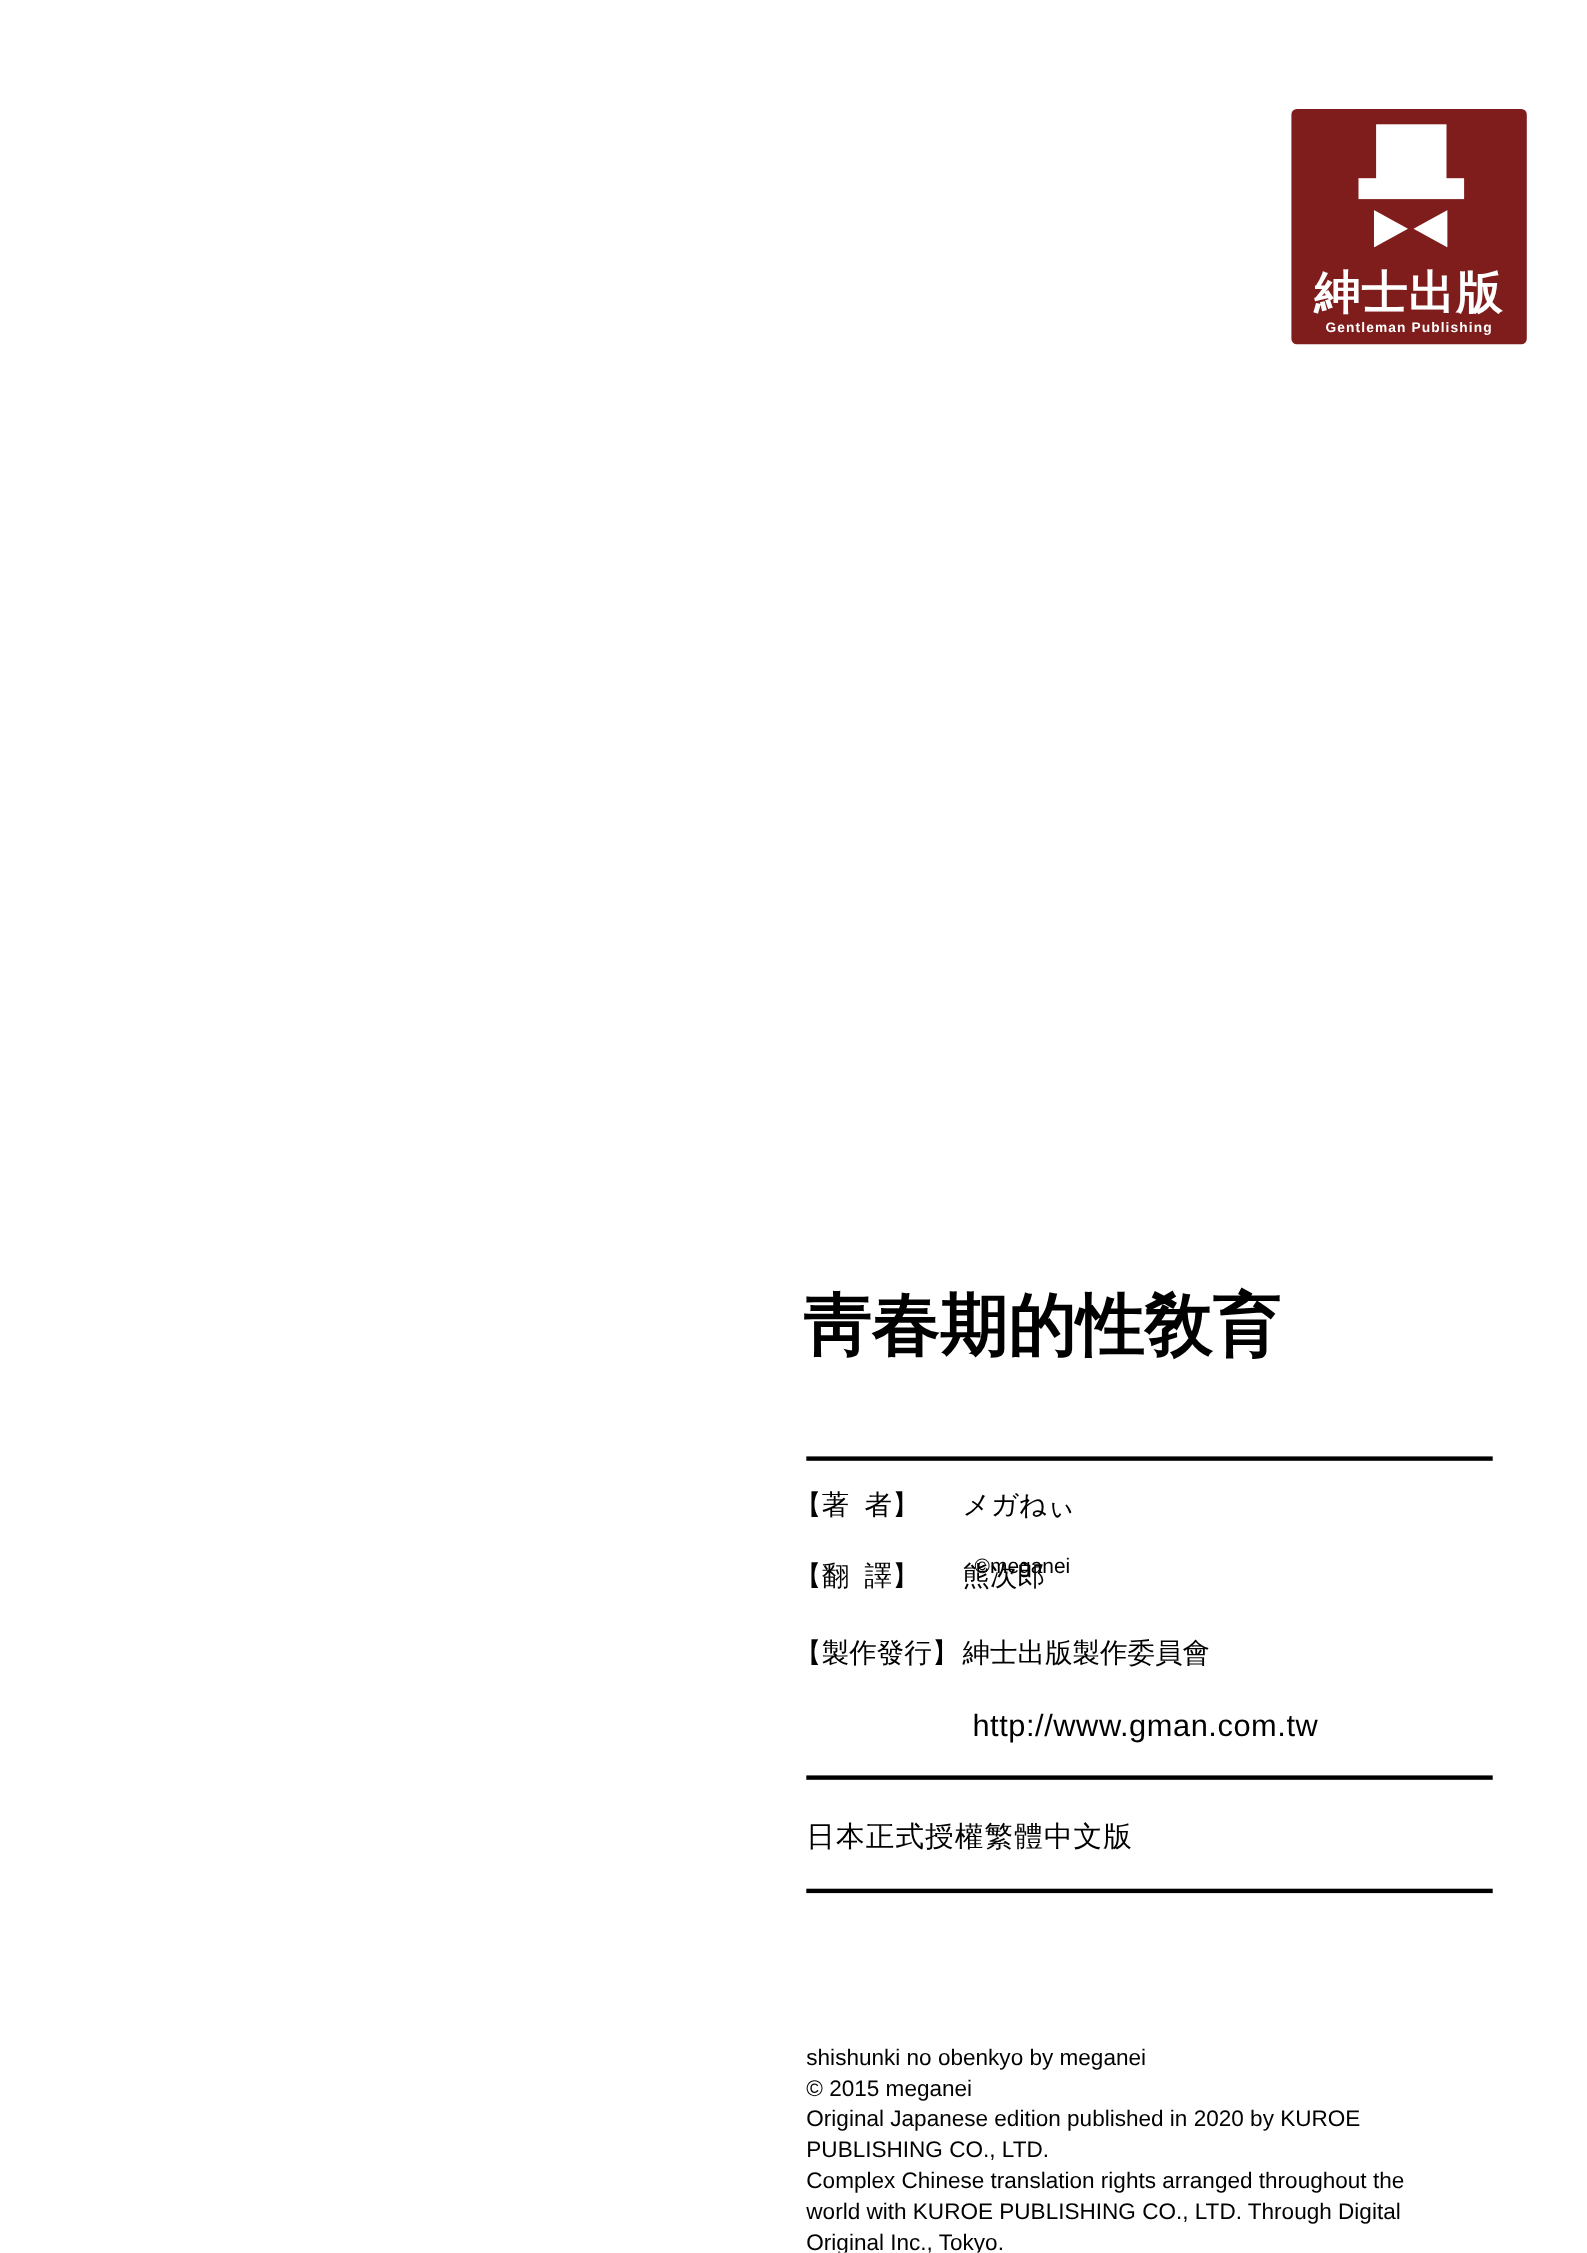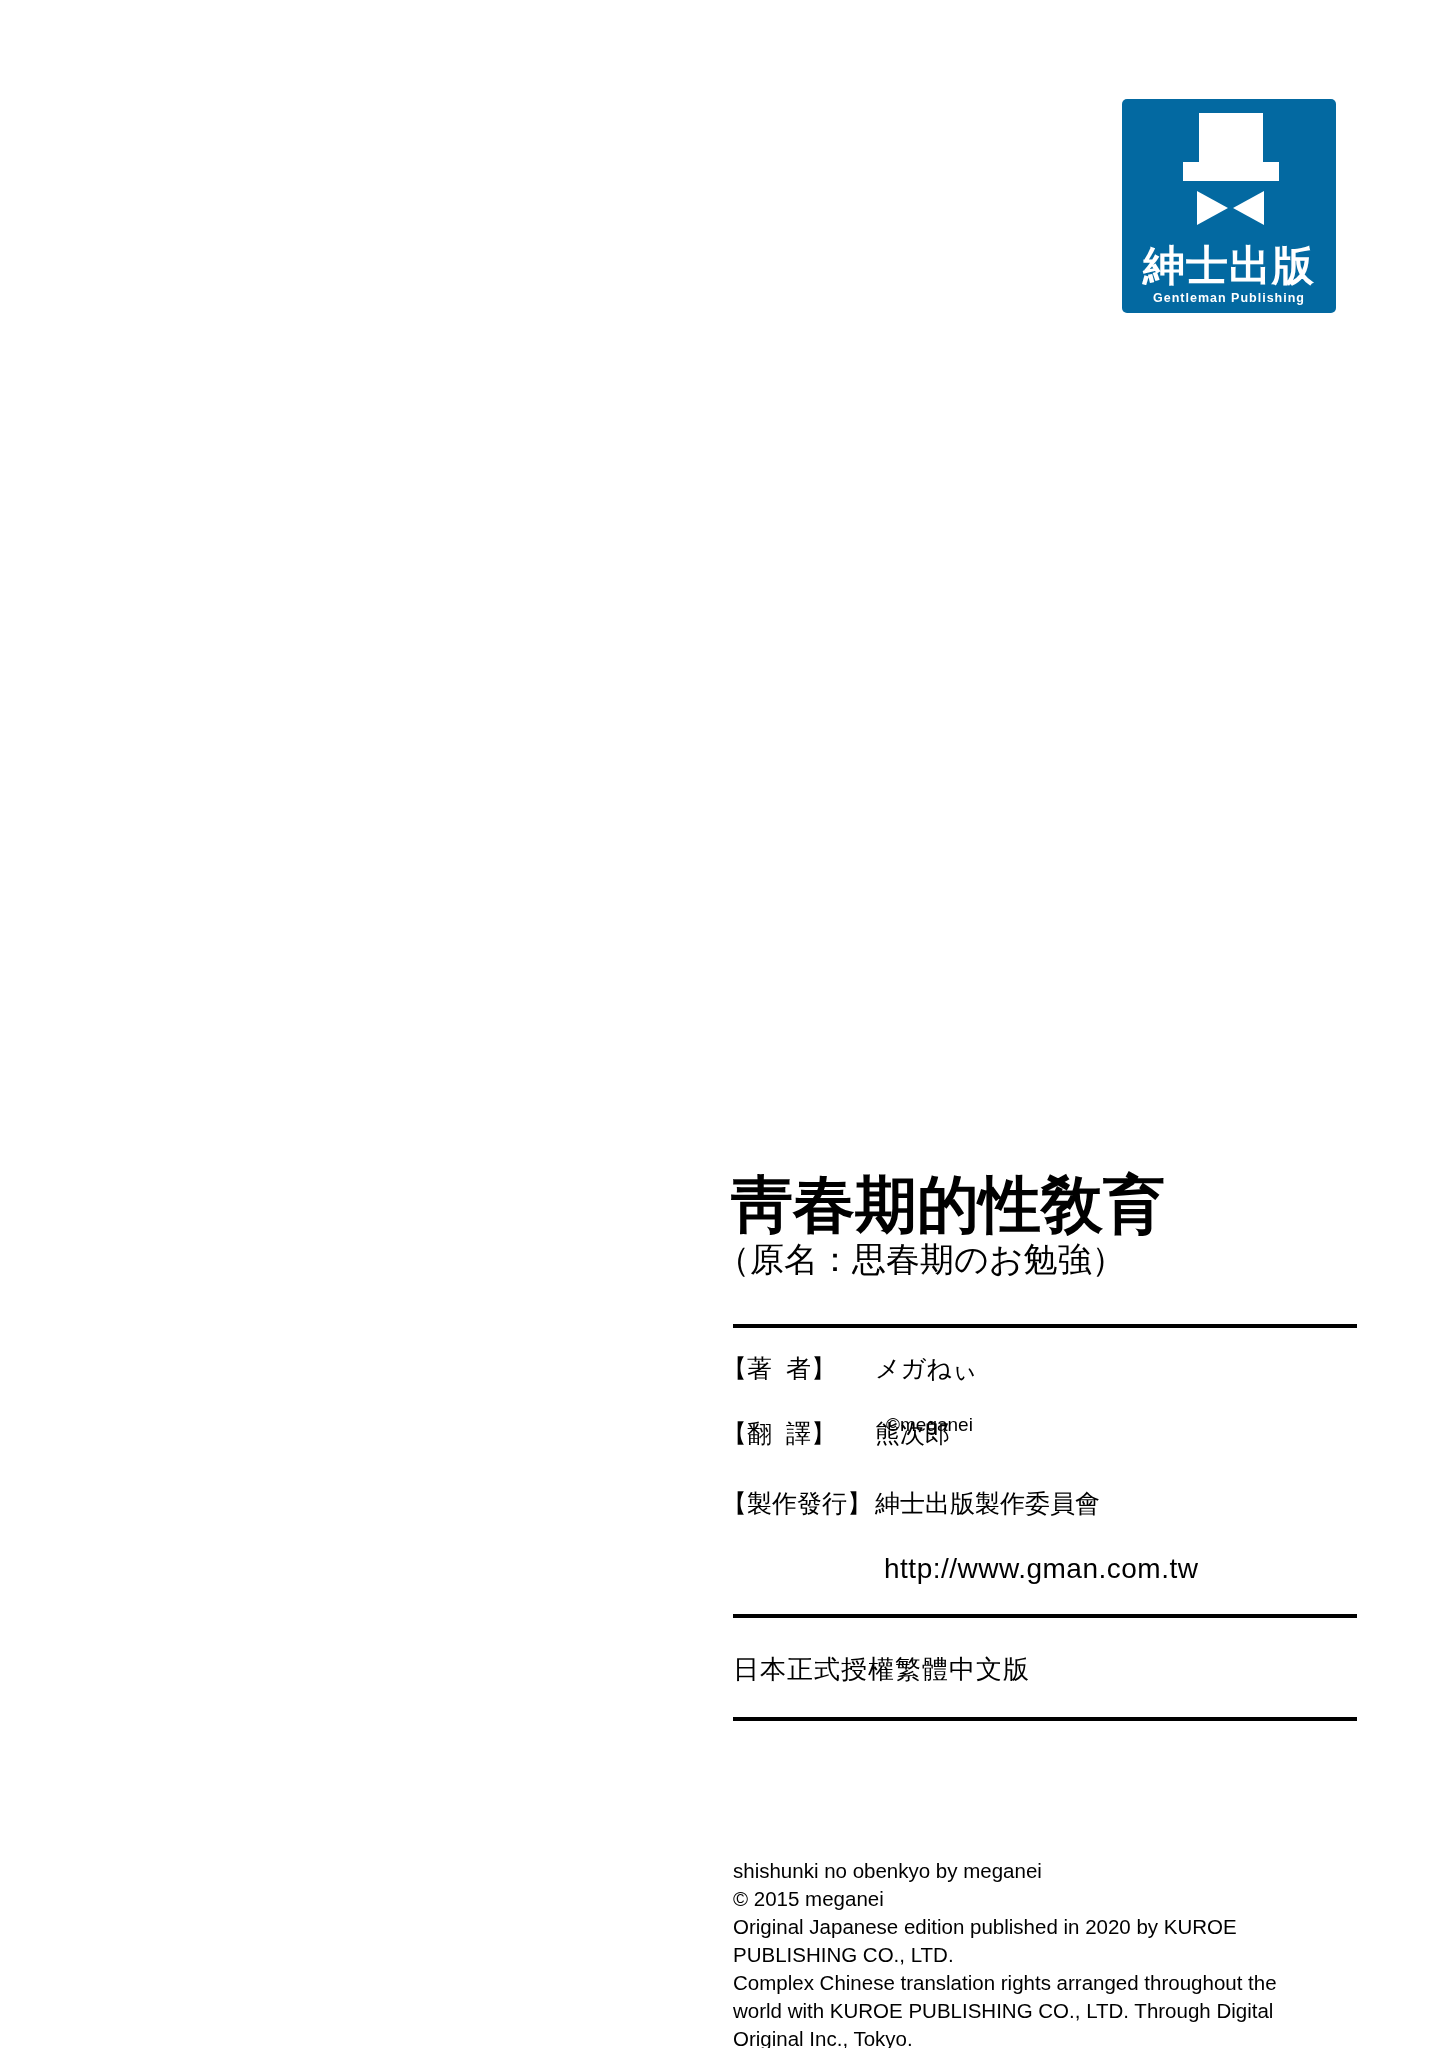--- a/index.html
+++ b/index.html
@@ -6,23 +6,23 @@
   .page{
     position:relative;
     width:1443px;height:2048px;
     background:#ffffff;
     color:#000000;
     font-family:"Liberation Sans", sans-serif;
     overflow:hidden;
   }
   
   .logo-box{
-    position:absolute;left:1122px;top:99px;
+    position:absolute;left:1174px;top:99px;
     width:214px;height:214px;
-    background:#0369a1;border-radius:5px;
+    background:#7f1d1d;border-radius:5px;
   }
   .hat-crown{position:absolute;left:77px;top:14px;width:64px;height:50px;background:#ffffff;}
   .hat-brim{position:absolute;left:61px;top:63px;width:96px;height:19px;background:#ffffff;}
   .bowtie{position:absolute;left:75px;top:92px;width:67px;height:34px;}
   .logo-cjk{
     position:absolute;left:0;top:146px;width:214px;
     text-align:center;color:#ffffff;
     font-size:42px;font-weight:700;letter-spacing:1px;line-height:1;
     white-space:nowrap;
   }
@@ -94,21 +94,20 @@
     <div class="hat-brim"></div>
     <svg class="bowtie" viewBox="0 0 67 34">
       <polygon points="0,0 31,17 0,34" fill="#ffffff"></polygon>
       <polygon points="67,0 36,17 67,34" fill="#ffffff"></polygon>
     </svg>
     <div class="logo-cjk">紳士出版</div>
     <div class="logo-en">Gentleman Publishing</div>
   </div>
 
   <div class="book-title">靑春期的性敎育</div>
-  <div class="book-subtitle">（原名：思春期のお勉強）</div>
 
   <div class="rule rule-1"></div>
 
   <div class="credit-row r1">
     <span class="credit-label">
         <span>【</span>
         <span class="inner">著者</span>
         <span>】</span>
       </span>
     <span class="credit-value">メガねぃ</span>

